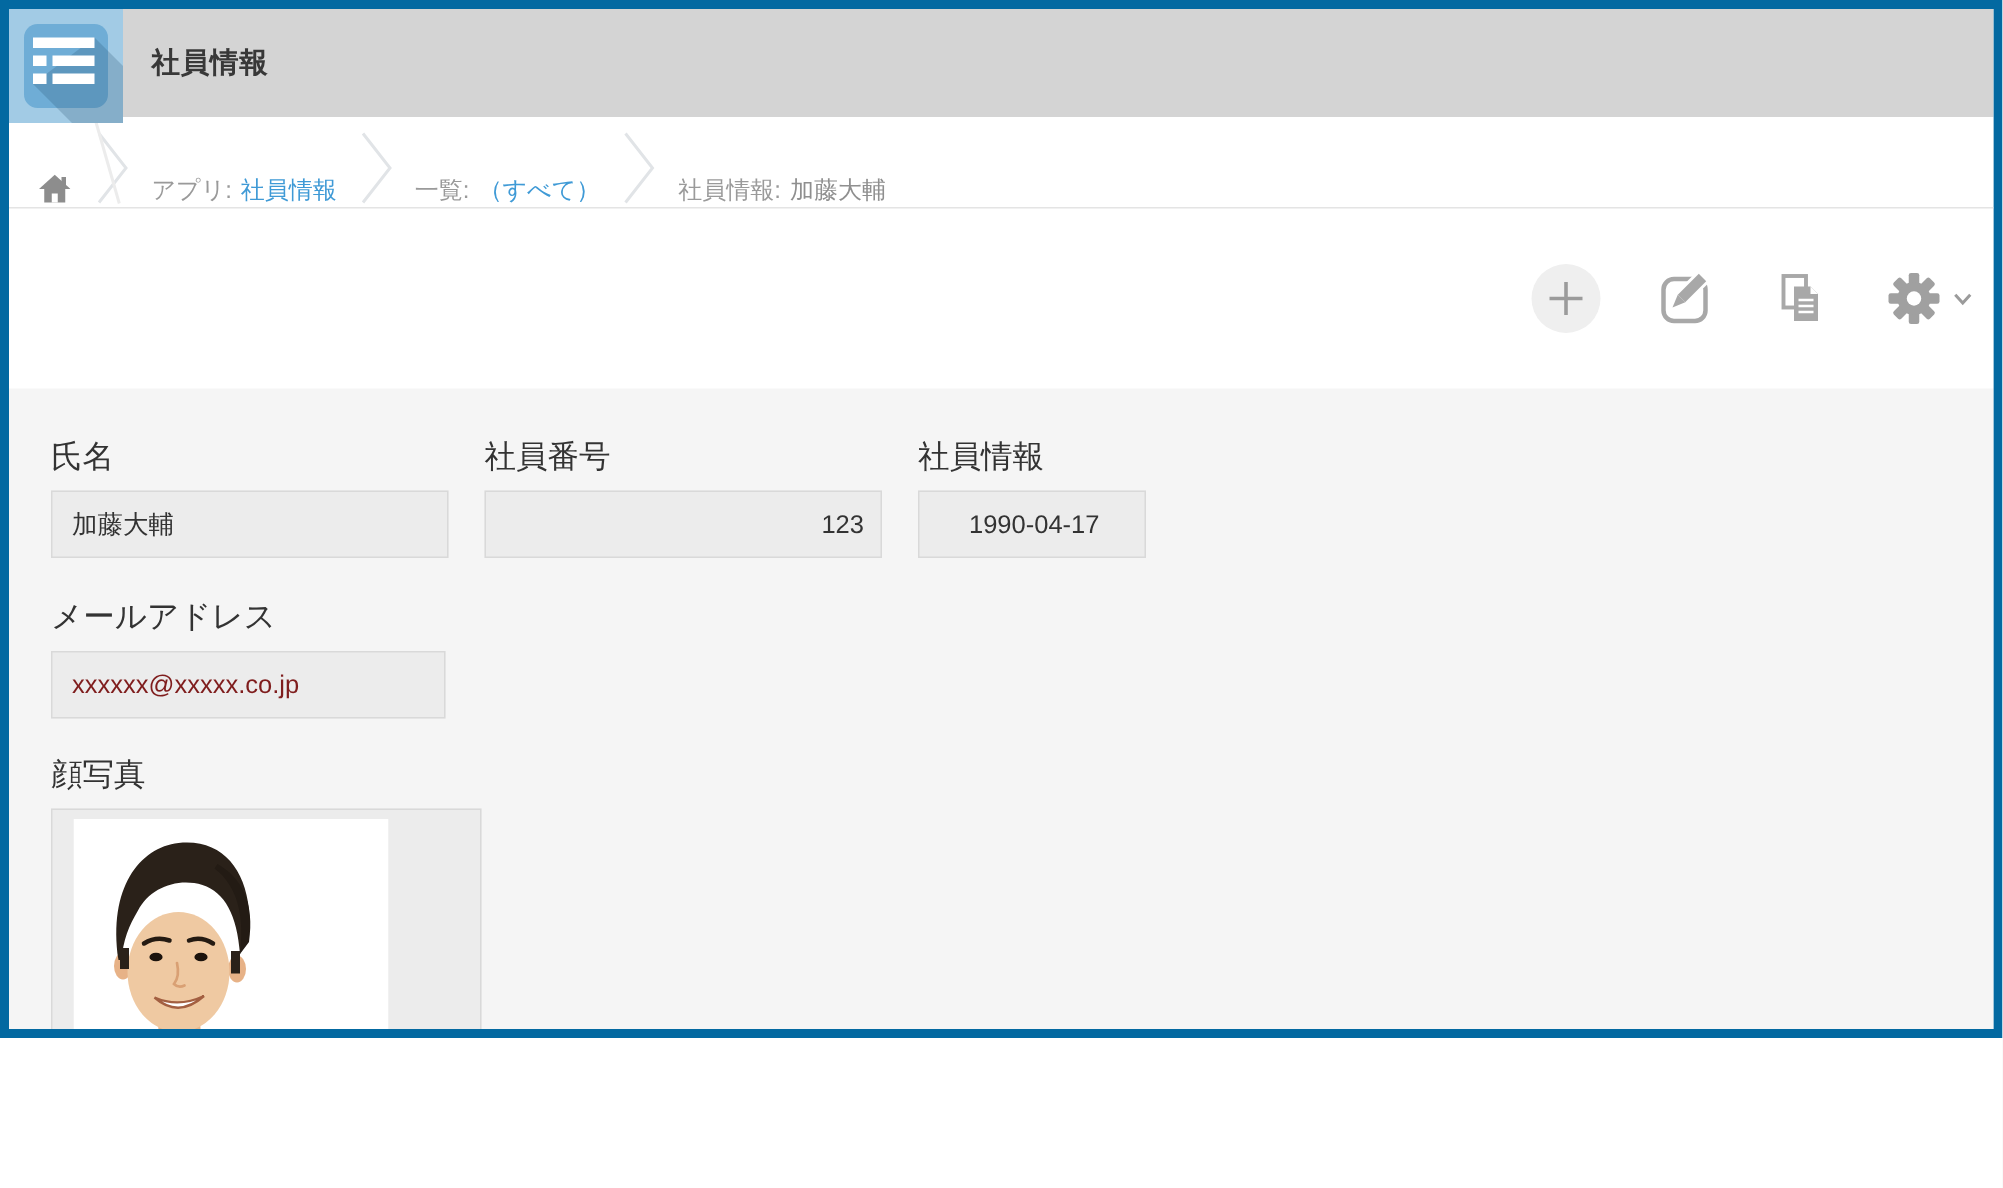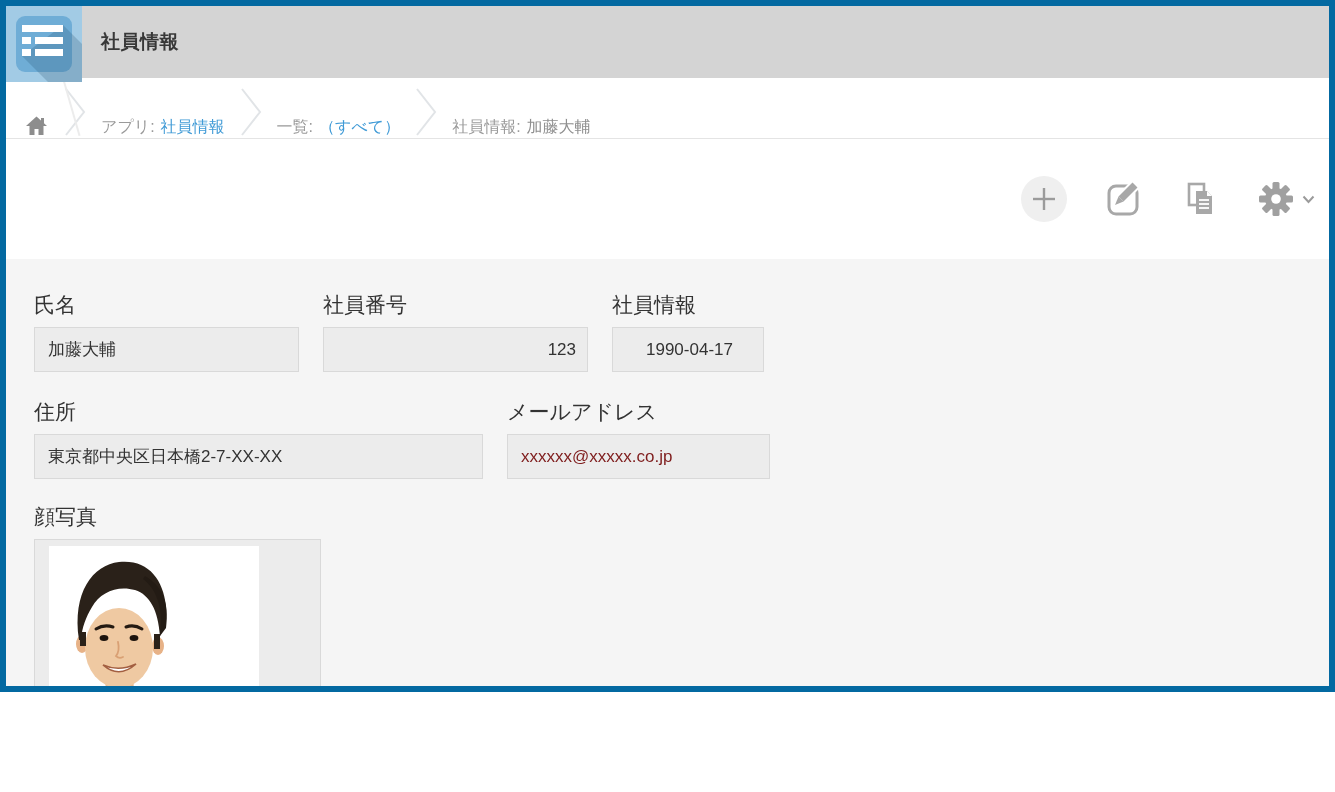--- a/index.html
+++ b/index.html
@@ -183,24 +183,20 @@
         <div class="vbox num w-empno">123</div>
       </div>
       <div class="fgroup">
         <div class="flabel">社員情報</div>
         <div class="vbox date w-birth">1990-04-17</div>
       </div>
     </div>
 
     <div class="frow frow-2">
       <div class="fgroup">
-        <div class="flabel">住所</div>
-        <div class="vbox w-addr">東京都中央区日本橋2-7-XX-XX</div>
-      </div>
-      <div class="fgroup">
         <div class="flabel">メールアドレス</div>
         <div class="vbox w-mail">
           <a class="mail-link">xxxxxx@xxxxx.co.jp</a>
         </div>
       </div>
     </div>
 
     <div class="frow">
       <div class="fgroup">
         <div class="flabel">顔写真</div>

